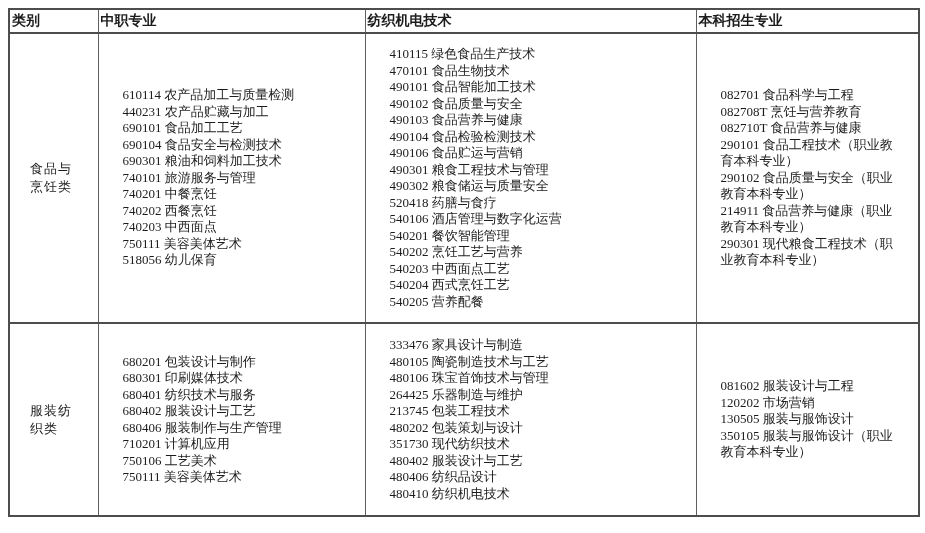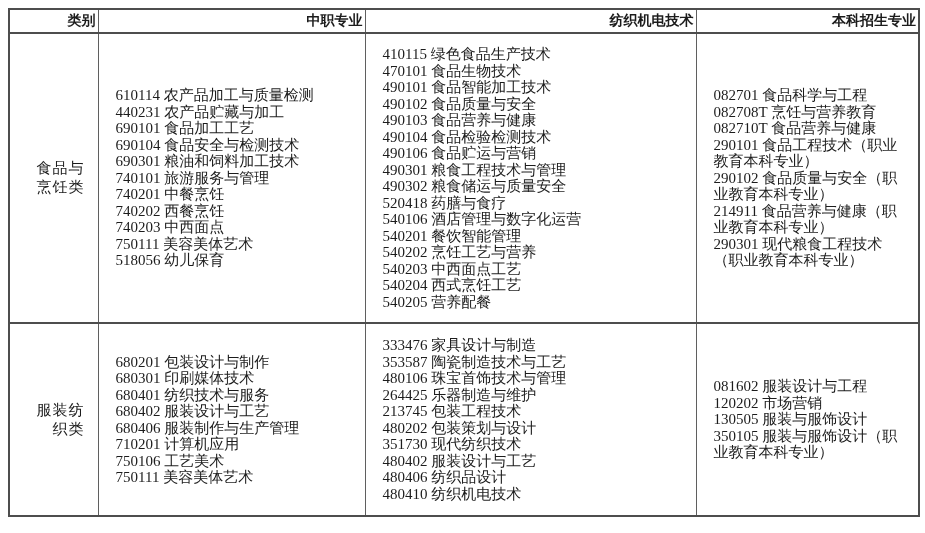--- a/index.html
+++ b/index.html
@@ -25,41 +25,41 @@
     table-layout: fixed;
     border: 2px solid #4d4d4d;
   }
   table.majors-table col.c1 { width: 89px; }
   table.majors-table col.c2 { width: 267px; }
   table.majors-table col.c3 { width: 331px; }
   table.majors-table col.c4 { width: 223px; }
   table.majors-table th,
   table.majors-table td {
     border: 1px solid #5f5f5f;
-    padding: 2px 13px;
+    padding: 2px 20px;
     box-sizing: border-box;
     vertical-align: middle;
-    font-size: 15px;
+    font-size: 13px;
   }
   table.majors-table thead th {
     height: 20px;
     font-size: 14px;
     font-weight: bold;
-    text-align: right;
+    text-align: left;
     border-bottom: 2px solid #4d4d4d;
     padding: 2px;
   }
   table.majors-table tbody tr.body-row-1 { height: 290px; }
   table.majors-table tbody tr.body-row-2 { height: 193px; }
   table.majors-table tbody tr.body-row-1 td,
   table.majors-table tbody tr.body-row-2 td {
     border-top: 2px solid #4d4d4d;
   }
   td.cat-cell {
-    text-align: right;
+    text-align: left;
     padding: 2px 1px;
     letter-spacing: 1px;
     margin-left: 14px;
   }
   .major-list {
     padding-left: 4px;
   }
   .major-line {
     line-height: 16.5px;
     white-space: normal;
@@ -145,21 +145,21 @@
               <div class="major-line">680402 服装设计与工艺</div>
               <div class="major-line">680406 服装制作与生产管理</div>
               <div class="major-line">710201 计算机应用</div>
               <div class="major-line">750106 工艺美术</div>
               <div class="major-line">750111 美容美体艺术</div>
             </div>
         </td>
         <td>
           <div class="major-list">
               <div class="major-line">333476 家具设计与制造</div>
-              <div class="major-line">353587 陶瓷制造技术与工艺</div>
+              <div class="major-line">480105 陶瓷制造技术与工艺</div>
               <div class="major-line">480106 珠宝首饰技术与管理</div>
               <div class="major-line">264425 乐器制造与维护</div>
               <div class="major-line">213745 包装工程技术</div>
               <div class="major-line">480202 包装策划与设计</div>
               <div class="major-line">351730 现代纺织技术</div>
               <div class="major-line">480402 服装设计与工艺</div>
               <div class="major-line">480406 纺织品设计</div>
               <div class="major-line">480410 纺织机电技术</div>
             </div>
         </td>

